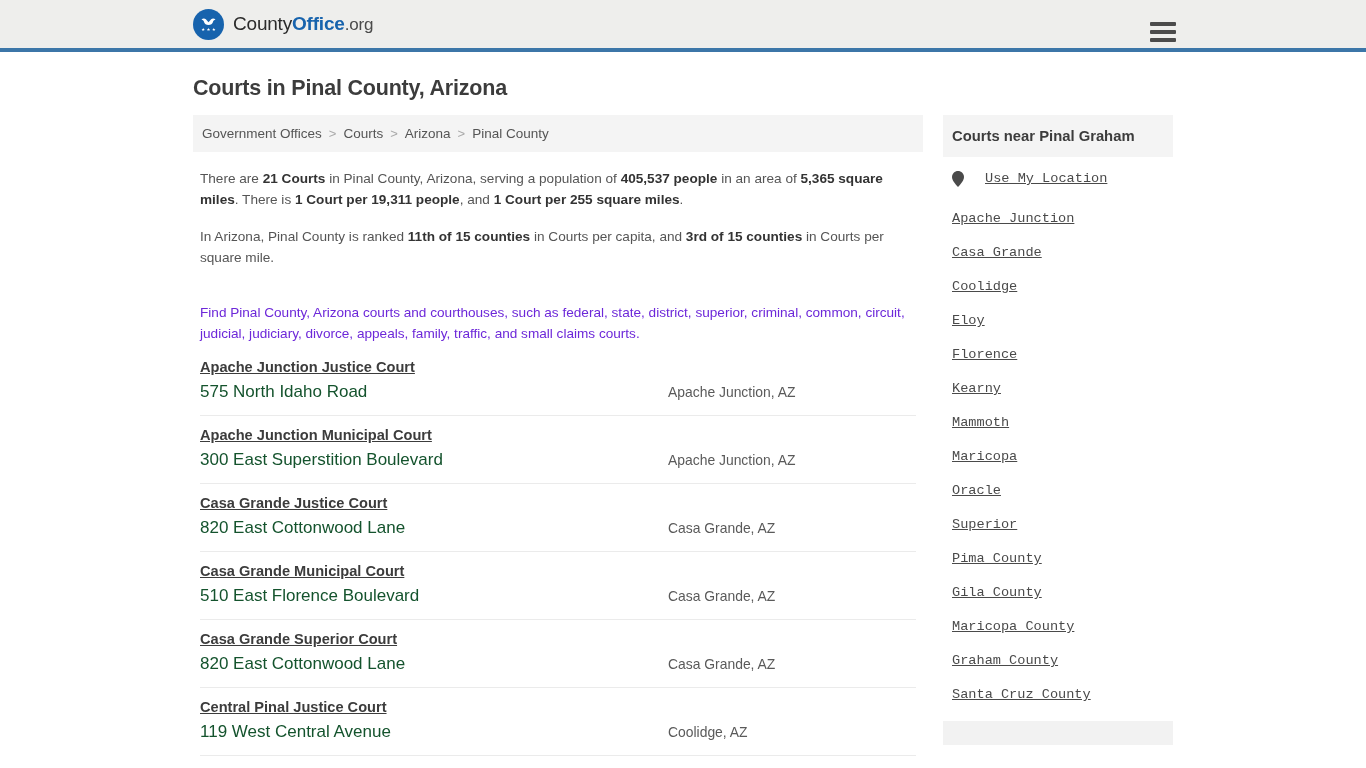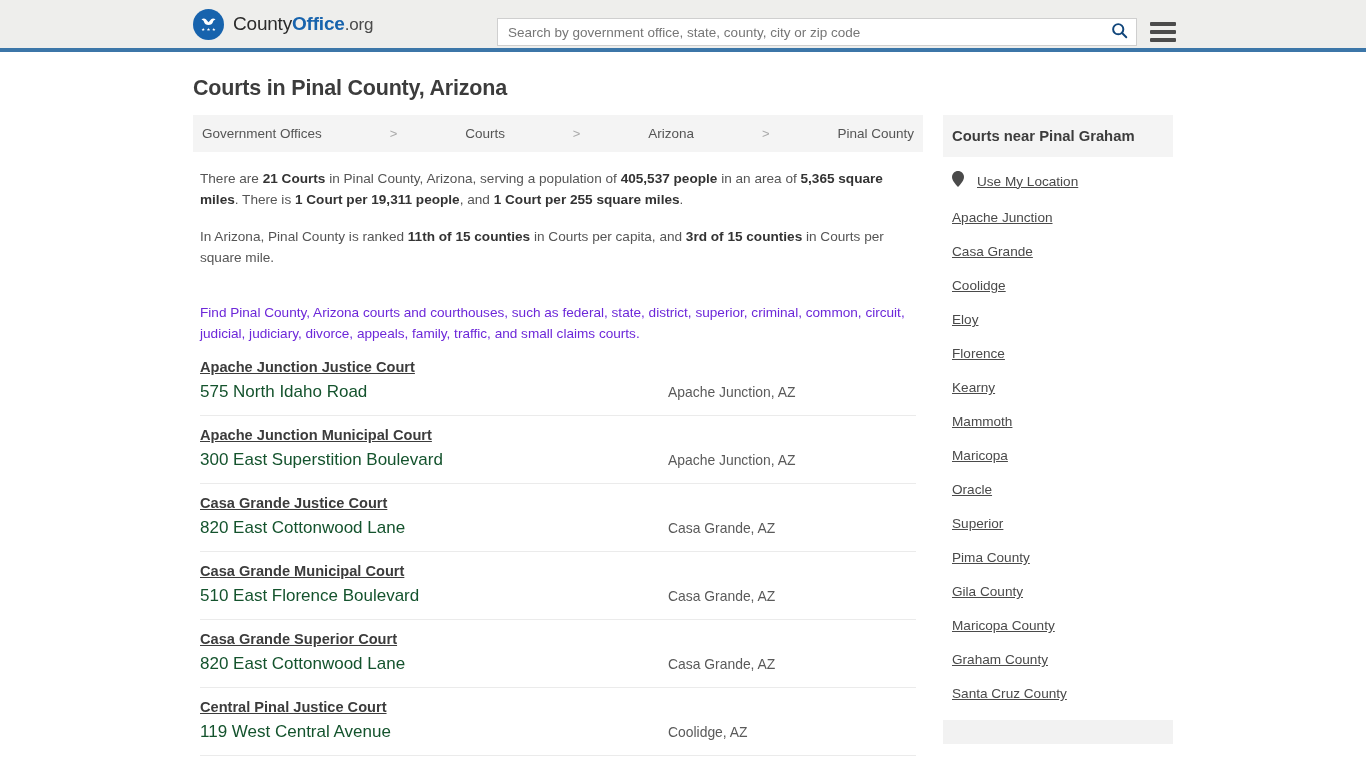--- a/index.html
+++ b/index.html
@@ -134,21 +134,20 @@
 
   
   .breadcrumb {
     background: #f4f4f4;
     padding: 11px 9px;
     font-size: 13.5px;
     color: #555555;
     display: flex;
     align-items: center;
     flex-wrap: wrap;
-    justify-content: space-between;
   }
   .breadcrumb a {
     color: #555555;
     text-decoration: none;
   }
   .breadcrumb .sep {
     color: #a9a9a9;
     margin: 0 7px;
     font-size: 13px;
   }
@@ -222,23 +221,24 @@
     padding: 13px 9px;
     font-size: 14.8px;
     font-weight: bold;
     color: #3c3c3c;
   }
 
   .side-list { padding: 14px 9px 0 9px; }
 
   .side-item {
     display: flex;
-    align-items: center;
-    gap: 13px;
+    align-items: flex-start;
+    gap: 21px;
     margin-bottom: 19px;
+    font-family: Liberation Mono, monospace;
   }
 
   .side-link {
     font-size: 13.6px;
     color: #4a4a4a;
     text-decoration: underline;
     cursor: pointer;
     white-space: nowrap;
   }
 
@@ -260,31 +260,20 @@
       <svg width="25" height="25" viewBox="0 0 32 32" aria-hidden="true">
         <path d="M7 10c1.5-2 4-2.2 5.6-.6L16 13l3.4-3.6C21 7.8 23.5 8 25 10c-2 .3-3 1.6-3.4 3.1-.5 2-2.6 3.4-5.6 3.4s-5.1-1.4-5.6-3.4C10 11.6 9 10.3 7 10z" fill="#ffffff"></path>
         <path d="M9.2 20.2l.55 1.5 1.6.05-1.25 1 .45 1.55-1.35-.9-1.35.9.45-1.55-1.25-1 1.6-.05z" fill="#ffffff"></path>
         <path d="M16 20.2l.55 1.5 1.6.05-1.25 1 .45 1.55-1.35-.9-1.35.9.45-1.55-1.25-1 1.6-.05z" fill="#ffffff"></path>
         <path d="M22.8 20.2l.55 1.5 1.6.05-1.25 1 .45 1.55-1.35-.9-1.35.9.45-1.55-1.25-1 1.6-.05z" fill="#ffffff"></path>
       </svg>
     </span>
     <span class="brand-text"><span class="b1">County</span><span class="b2">Office</span><span class="b3">.org</span></span>
   </a>
 
-  <div class="search-wrap">
-    <input class="search-input" type="text" placeholder="Search by government office, state, county, city or zip code" style="">
-    <button class="search-btn">
-      <span>
-        <svg width="17" height="17" viewBox="0 0 20 20" aria-hidden="true">
-          <circle cx="8.5" cy="8.5" r="6" fill="none" stroke="#11467b" stroke-width="2.3"></circle>
-          <line x1="13" y1="13" x2="18" y2="18" stroke="#11467b" stroke-width="2.3" stroke-linecap="round"></line>
-        </svg>
-      </span>
-    </button>
-  </div>
 
   <button class="menu-btn">
     <span></span>
     <span></span>
     <span></span>
   </button>
 </div>
 
 <div class="page">
 

